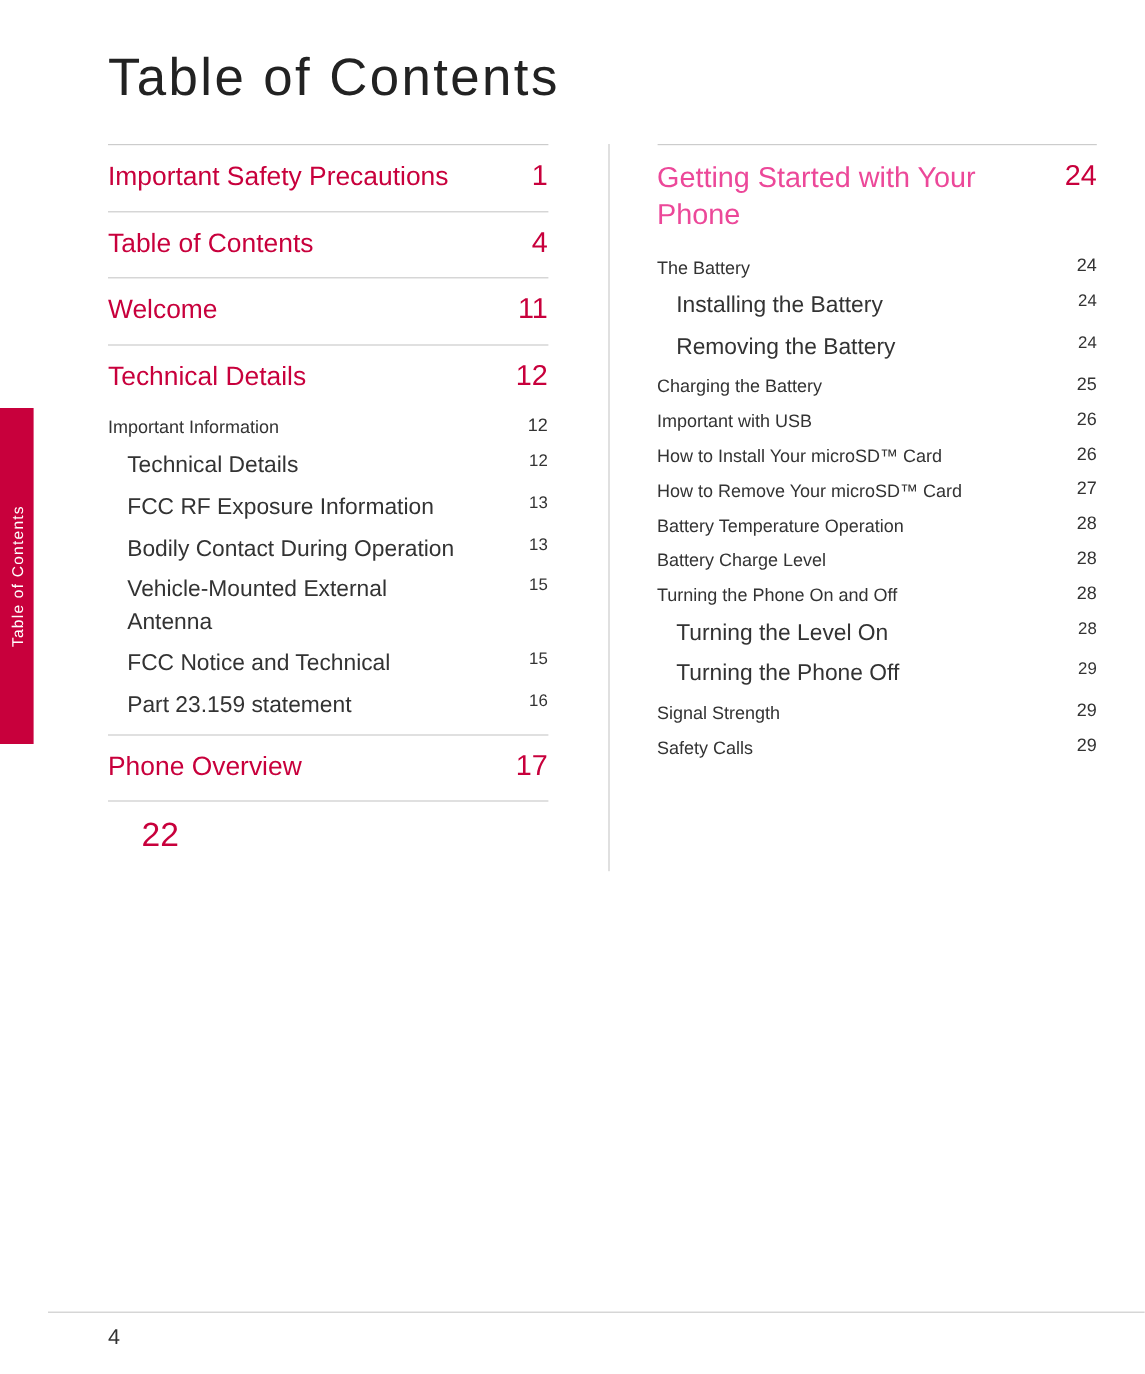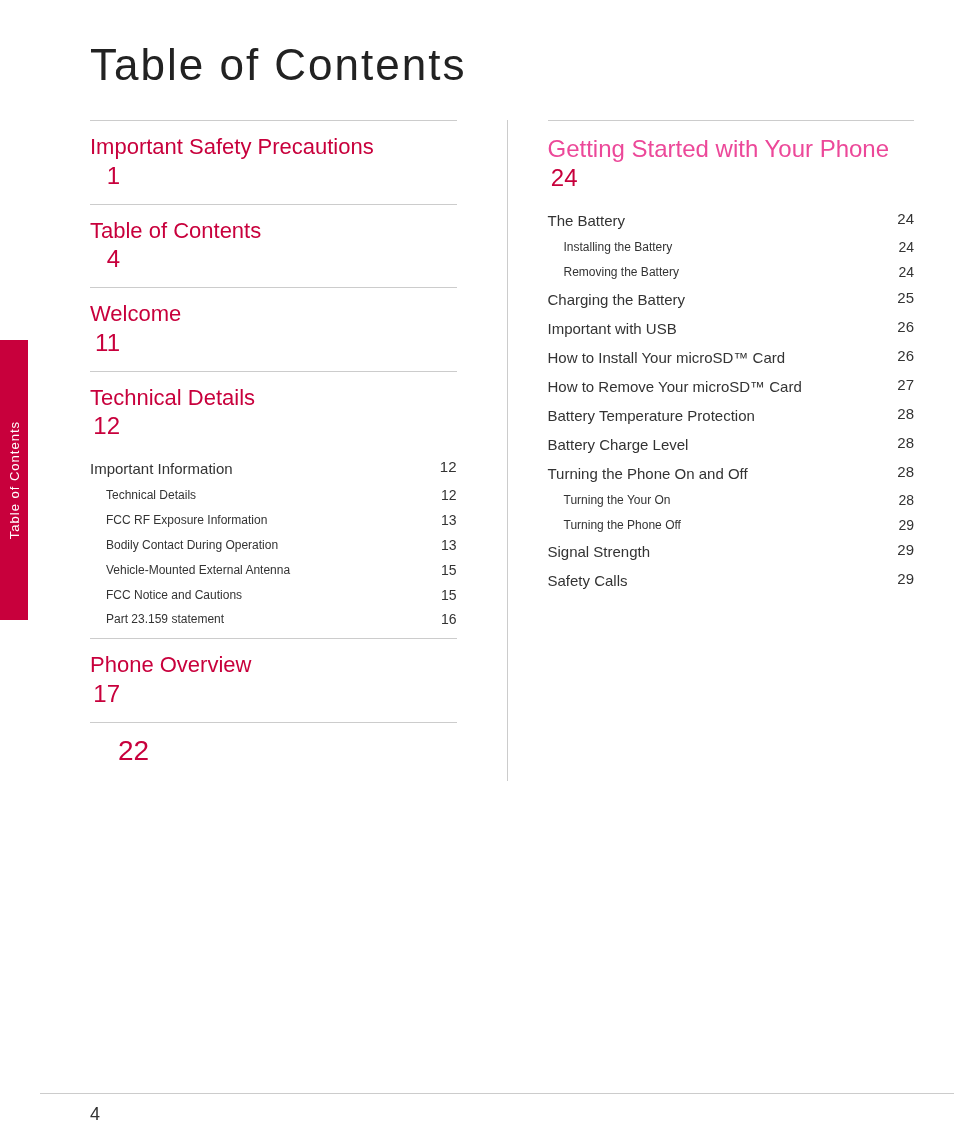--- a/index.html
+++ b/index.html
@@ -83,21 +83,20 @@
       border-top: 1px solid #ccc;
       margin: 0 0 12px 0;
     }
 
     
     .section-header {
       display: flex;
       justify-content: space-between;
       align-items: flex-start;
       margin-bottom: 14px;
-      flex-direction: column;
     }
 
     .section-title {
       color: #c8003c;
       font-size: 22px;
       font-weight: 400;
       line-height: 1.3;
       flex: 1;
     }
 
@@ -122,21 +121,21 @@
       color: #333;
       font-size: 15px;
       font-weight: 400;
       flex: 1;
       padding-right: 8px;
       line-height: 1.4;
     }
 
     .toc-item-label.indent1 {
       padding-left: 16px;
-      font-size: 12px;
+      font-size: 19px;
     }
 
     .toc-item-page {
       color: #333;
       font-size: 15px;
       min-width: 25px;
       text-align: right;
     }
 
     .toc-item-page.indent1 {
@@ -240,21 +239,21 @@
           </div>
           <div class="toc-item">
             <span class="toc-item-label indent1">Bodily Contact During Operation</span>
             <span class="toc-item-page indent1">13</span>
           </div>
           <div class="toc-item">
             <span class="toc-item-label indent1">Vehicle-Mounted External Antenna</span>
             <span class="toc-item-page indent1">15</span>
           </div>
           <div class="toc-item">
-            <span class="toc-item-label indent1">FCC Notice and Cautions</span>
+            <span class="toc-item-label indent1">FCC Notice and Technical</span>
             <span class="toc-item-page indent1">15</span>
           </div>
           <div class="toc-item">
             <span class="toc-item-label indent1">Part 23.159 statement</span>
             <span class="toc-item-page indent1">16</span>
           </div>
         </div>
 
         <hr class="divider">
         <div class="section-block">
@@ -306,33 +305,33 @@
           </div>
           <div class="toc-item">
             <span class="toc-item-label">How to Install Your microSD™ Card</span>
             <span class="toc-item-page">26</span>
           </div>
           <div class="toc-item">
             <span class="toc-item-label">How to Remove Your microSD™ Card</span>
             <span class="toc-item-page">27</span>
           </div>
           <div class="toc-item">
-            <span class="toc-item-label">Battery Temperature Protection</span>
+            <span class="toc-item-label">Battery Temperature Operation</span>
             <span class="toc-item-page">28</span>
           </div>
           <div class="toc-item">
             <span class="toc-item-label">Battery Charge Level</span>
             <span class="toc-item-page">28</span>
           </div>
           <div class="toc-item">
             <span class="toc-item-label">Turning the Phone On and Off</span>
             <span class="toc-item-page">28</span>
           </div>
           <div class="toc-item">
-            <span class="toc-item-label indent1">Turning the Your On</span>
+            <span class="toc-item-label indent1">Turning the Level On</span>
             <span class="toc-item-page indent1">28</span>
           </div>
           <div class="toc-item">
             <span class="toc-item-label indent1">Turning the Phone Off</span>
             <span class="toc-item-page indent1">29</span>
           </div>
           <div class="toc-item">
             <span class="toc-item-label">Signal Strength</span>
             <span class="toc-item-page">29</span>
           </div>

